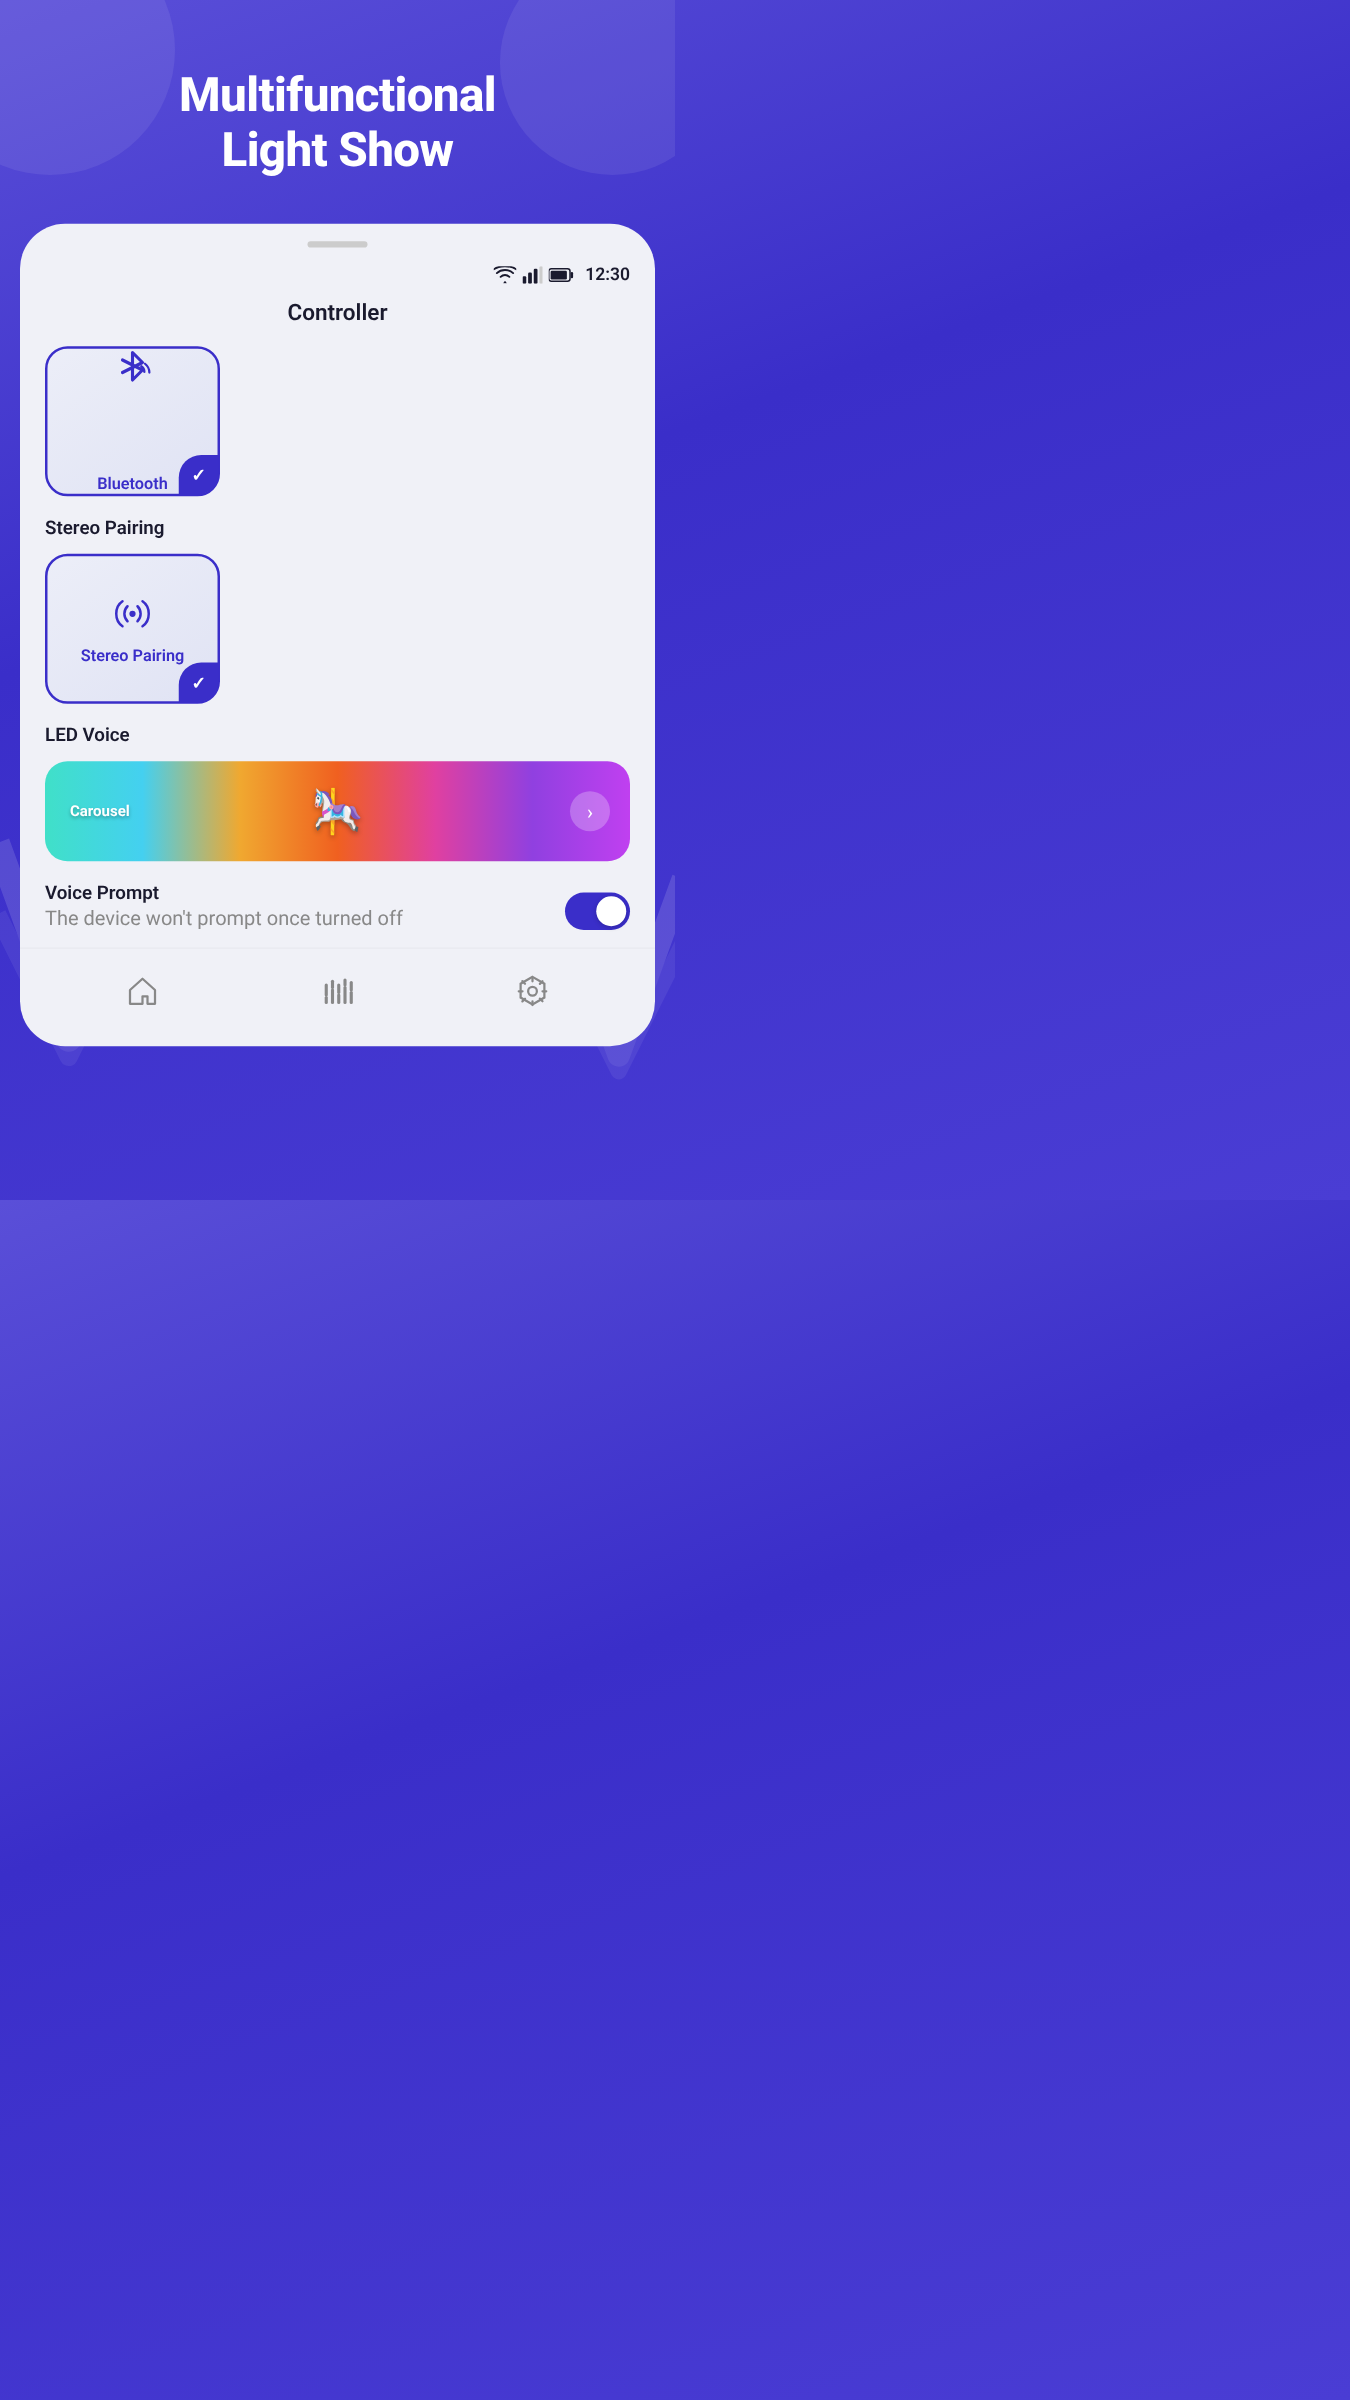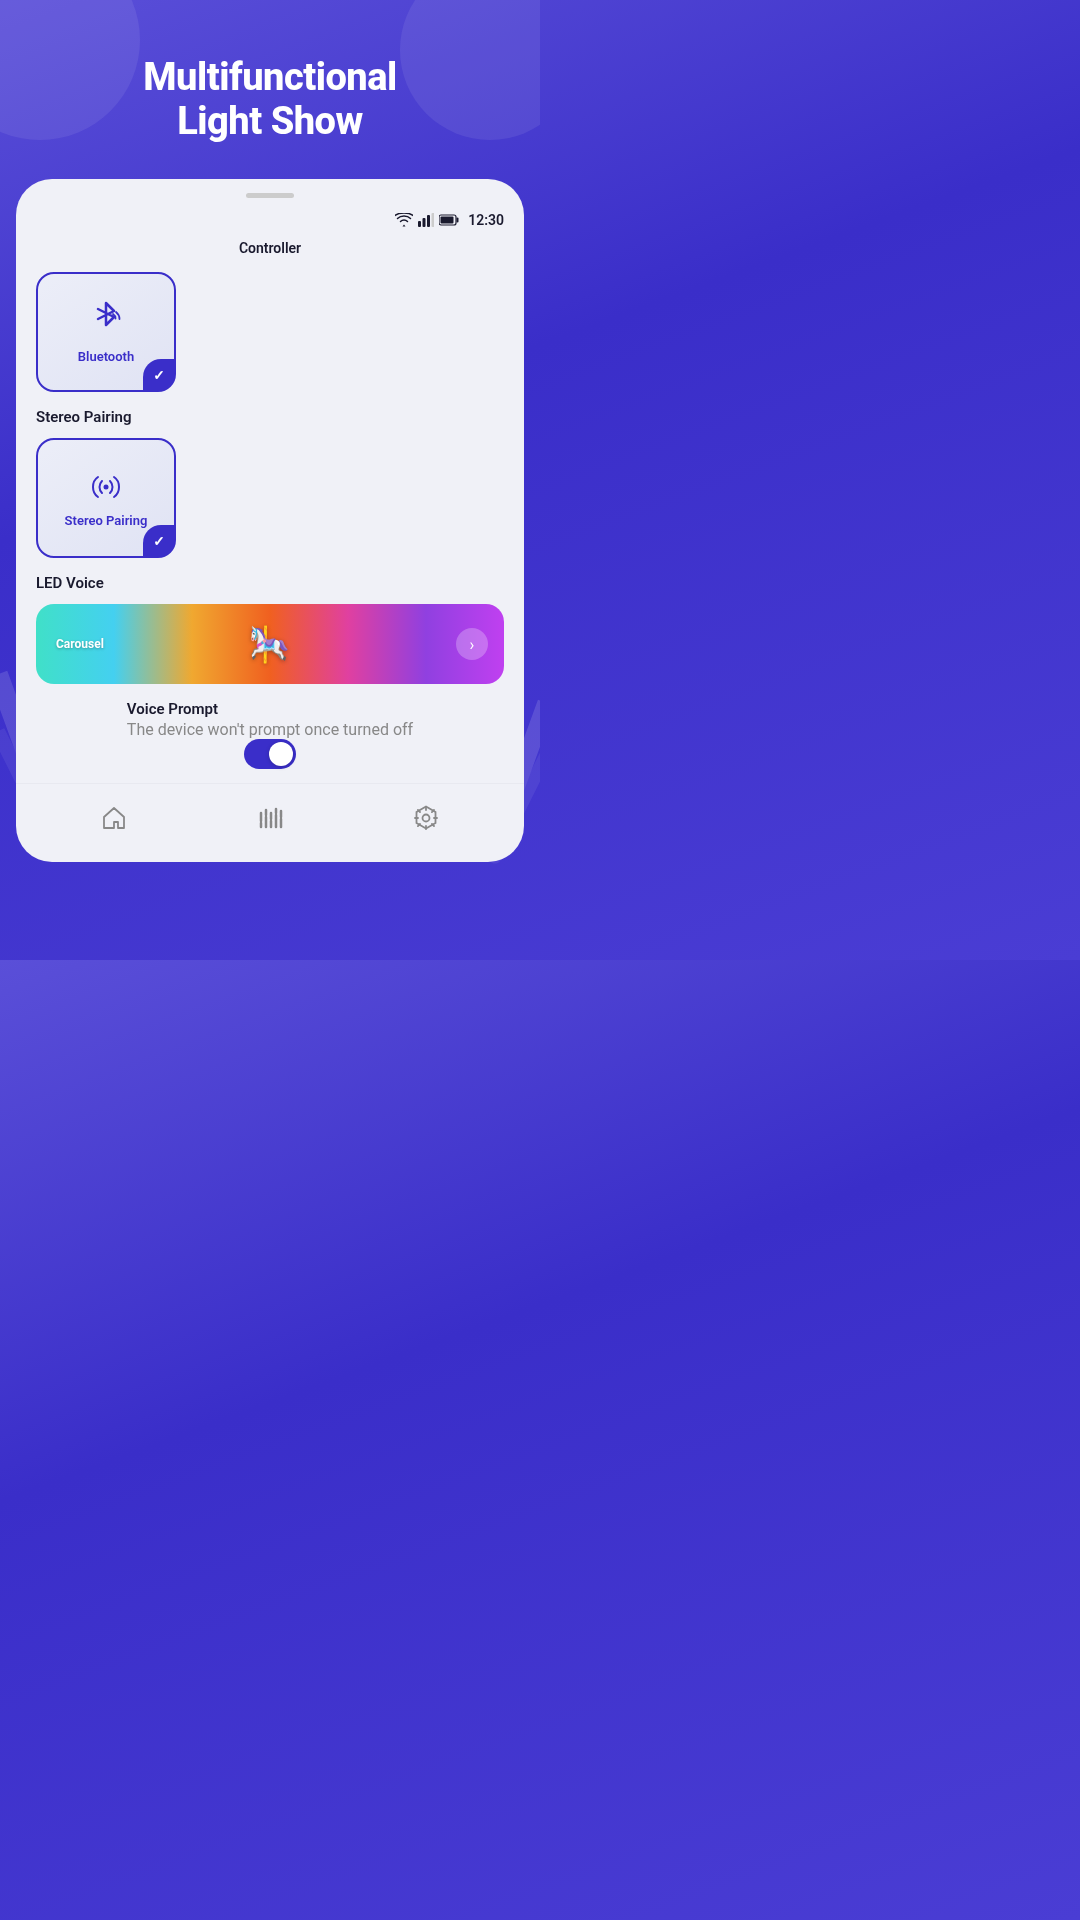--- a/index.html
+++ b/index.html
@@ -82,21 +82,21 @@
     .status-time {
       font-size: 14px;
       font-weight: 600;
       color: #1a1a2e;
       margin-left: 4px;
     }
 
     
     .controller-title {
       text-align: center;
-      font-size: 14px;
+      font-size: 18px;
       font-weight: 600;
       color: #1a1a2e;
       padding: 8px 0 16px;
     }
 
     
     .section {
       padding: 0 20px 16px;
     }
     .section-label {
@@ -118,20 +118,21 @@
       display: flex;
       flex-direction: column;
       align-items: center;
       justify-content: center;
       position: relative;
       cursor: pointer;
     }
     .mode-card.active {
       background: linear-gradient(145deg, #eceef8, #e0e3f4);
       border: 2px solid #3a2ec9;
+      justify-content: space-between;
     }
     .mode-card.inactive {
       background: #e8e9f0;
       border: 2px solid transparent;
     }
     .mode-card-icon {
       font-size: 28px;
       margin-bottom: 8px;
       color: #3a2ec9;
     }
@@ -226,23 +227,22 @@
       align-items: center;
       justify-content: center;
       color: white;
       font-size: 16px;
     }
 
     
     .voice-prompt-row {
       padding: 0 20px;
       display: flex;
-      align-items: center;
+      align-items: flex-end;
       justify-content: space-between;
-      flex-direction: column;
     }
     .voice-prompt-text h3 {
       font-size: 15px;
       font-weight: 600;
       color: #1a1a2e;
       margin-bottom: 2px;
     }
     .voice-prompt-text p {
       font-size: 16px;
       color: #888;

